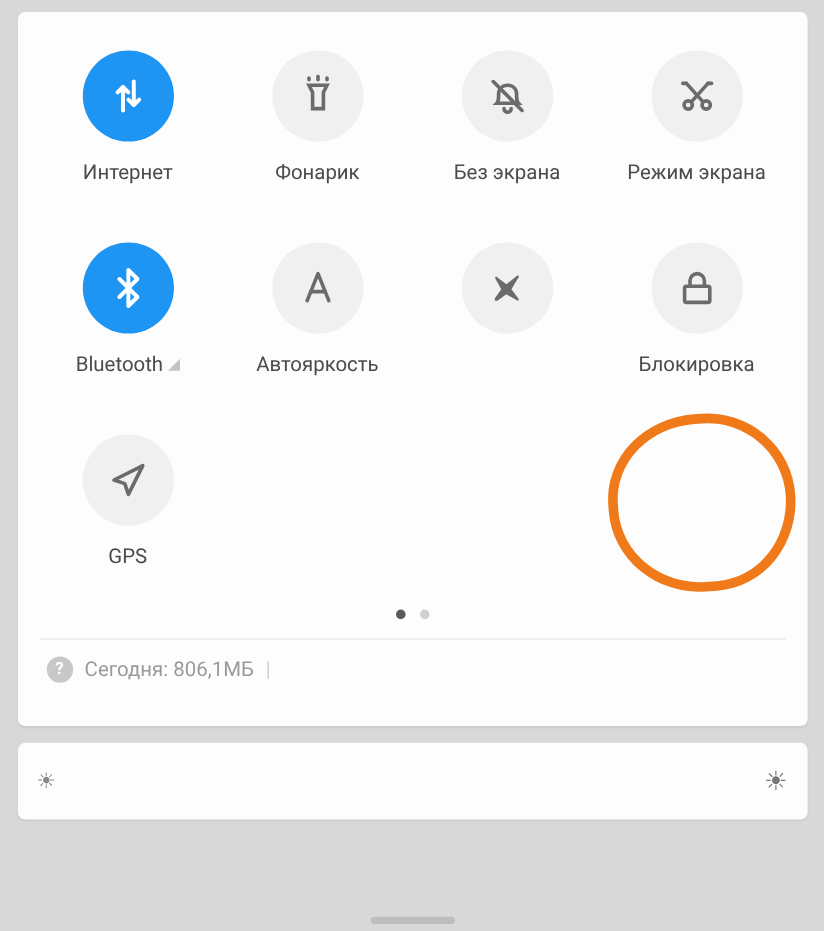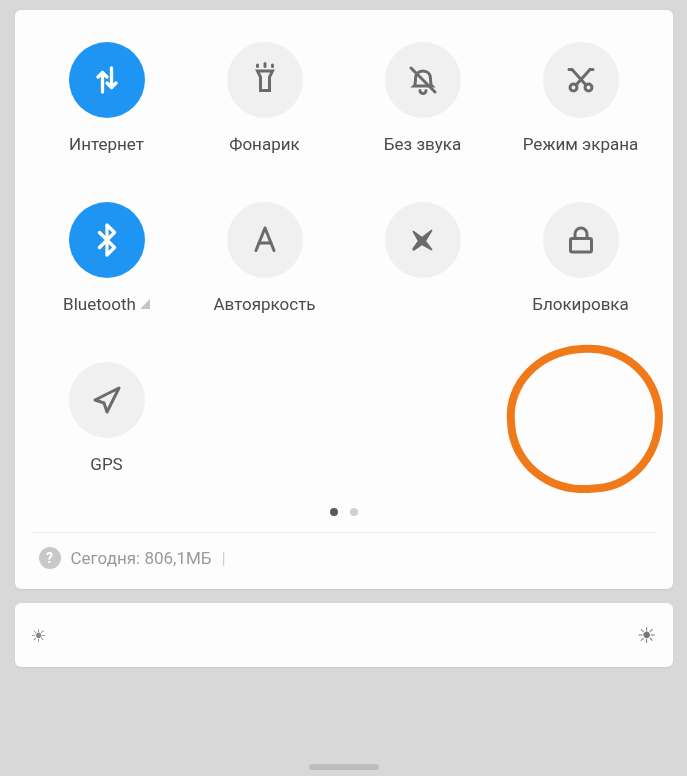--- a/index.html
+++ b/index.html
@@ -12,21 +12,21 @@
     flex-direction: column;
     align-items: center;
     padding-top: 10px;
     position: relative;
   }
   .panel {
     width: 658px;
     background: #fdfdfd;
     border-radius: 6px;
     box-shadow: 0 1px 2px rgba(0,0,0,.06);
-    padding: 32px 18px 12px 18px;
+    padding: 32px 18px 28px 18px;
   }
   .grid {
     display: grid;
     grid-template-columns: repeat(4, 1fr);
     row-gap: 48px;
     column-gap: 10px;
   }
   .tile {
     display: flex;
     flex-direction: column;
@@ -157,21 +157,21 @@
     </div>
 
     <div class="tile">
       <div class="circle">
         <svg viewBox="0 0 24 24" fill="none" stroke="#6b6b6b" stroke-width="2" stroke-linecap="round">
           <path d="M6 16c1-1 1-2 1-5 0-3 2-5 5-5s5 2 5 5c0 3 0 4 1 5H6z"></path>
           <path d="M10 19a2 2 0 0 0 4 0"></path>
           <path d="M4 4l16 16"></path>
         </svg>
       </div>
-      <div class="tile-label">Без звука</div>
+      <div class="tile-label">Без экрана</div>
     </div>
 
     <div class="tile">
       <div class="circle">
         <svg viewBox="0 0 24 24" fill="none" stroke="#6b6b6b" stroke-width="2" stroke-linecap="round">
           <circle cx="7" cy="17" r="2.3"></circle>
             <circle cx="17" cy="17" r="2.3"></circle>
           <path d="M9 15L18 5M15 15L6 5"></path>
           <path d="M4 5h2M18 5h2"></path>
         </svg>

